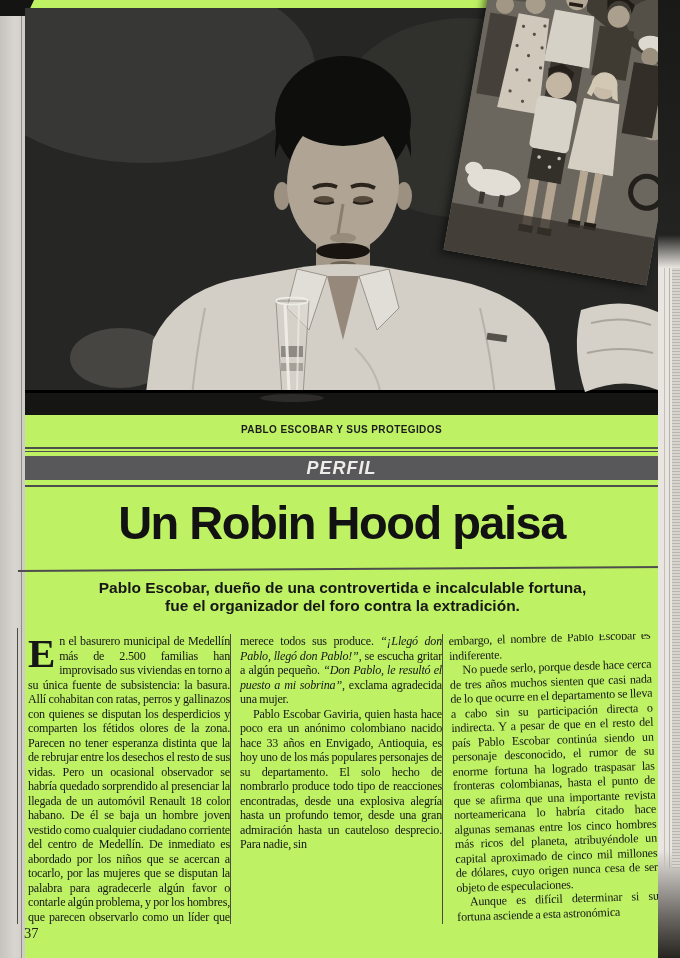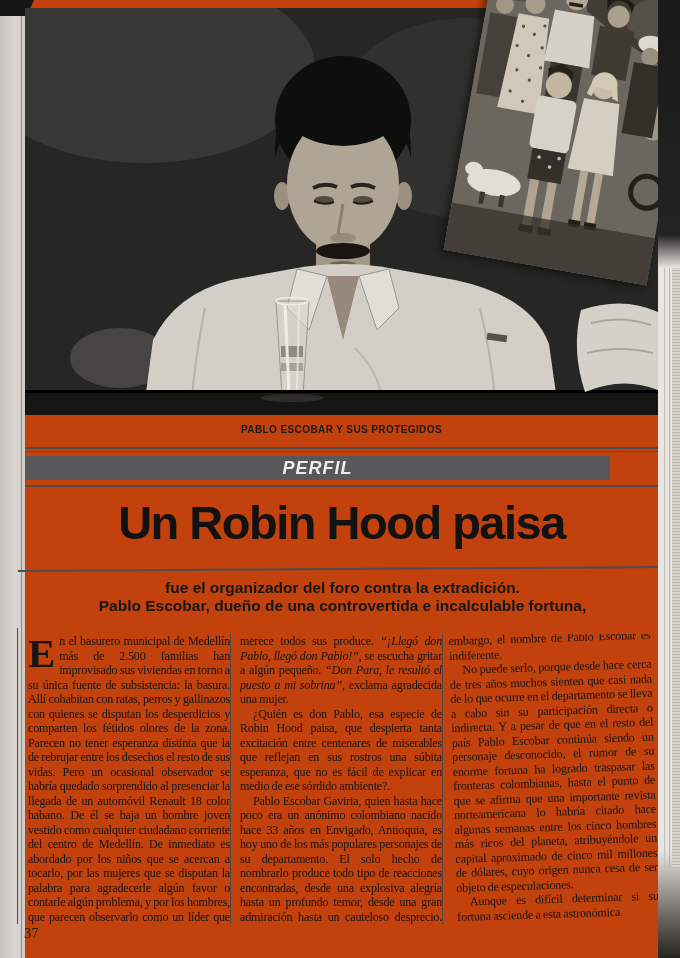--- a/index.html
+++ b/index.html
@@ -1,17 +1,17 @@
 <!DOCTYPE html>
 <html><head>
 <meta charset="utf-8">
 <style>
   html,body{margin:0;padding:0;}
   body{width:680px;height:958px;font-family:"Liberation Sans",sans-serif;}
-  .page{position:relative;width:680px;height:958px;background:#c2410c;overflow:hidden;}
+  .page{position:relative;width:680px;height:958px;background:#bef264;overflow:hidden;}
 
   
   .left-margin{position:absolute;left:0;top:0;width:25px;height:958px;
     background:linear-gradient(to right,#c6c3be,#d9d6d1 60%,#cfccc7);}
   .fold-line{position:absolute;left:21px;top:0;width:1px;height:958px;background:#8f8c87;}
   .corner-black{position:absolute;left:0;top:0;width:34px;height:16px;background:#141412;
     clip-path:polygon(0 0,100% 0,78% 100%,0 100%);}
   .right-edge{position:absolute;right:0;top:0;width:22px;height:958px;z-index:6;
     background:linear-gradient(180deg,#191917 0px,#232321 235px,#e9e6e1 268px,#e9e6e1 850px,#6e6b66 915px,#26241f 958px);}
   .right-edge .pageline1{position:absolute;left:6px;top:268px;width:1px;height:600px;background:#c2bfb9;}
@@ -23,21 +23,21 @@
   .main-photo{position:absolute;left:25px;top:8px;width:633px;height:407px;z-index:1;background:#262624;}
   .inset-photo{position:absolute;left:468px;top:-30px;width:206px;height:300px;z-index:2;
     transform:rotate(10deg);overflow:hidden;box-shadow:-3px 3px 8px rgba(0,0,0,.55);background:#6b665e;}
 
   
   .photo-caption{position:absolute;left:25px;top:424px;width:633px;text-align:center;
     font-size:10px;font-weight:bold;letter-spacing:.4px;color:#1c1c1c;}
   .rule{position:absolute;left:25px;width:633px;height:0;border-top:2px solid #4e4e4c;}
   .rule-a{top:447px;}
   .rule-b{top:451px;border-top-width:1px;}
-  .perfil-band{position:absolute;left:25px;top:456px;width:585px;height:24px;background:#58585a;
+  .perfil-band{position:absolute;left:25px;top:456px;width:633px;height:24px;background:#58585a;
     display:flex;align-items:center;justify-content:center;}
   .perfil-band span{color:#eeedea;font-style:italic;font-weight:bold;font-size:18px;letter-spacing:1px;}
   .rule-c{top:485px;border-top-width:2px;}
   .headline{position:absolute;left:25px;top:495px;width:633px;text-align:center;
     font-size:47px;font-weight:bold;letter-spacing:-1.5px;color:#121212;}
   .rule-d{top:568px;left:18px;width:648px;border-top-width:2px;transform:rotate(-.35deg);}
   .subhead{position:absolute;left:45px;top:579px;width:595px;text-align:center;
     font-size:15.5px;font-weight:bold;line-height:18px;color:#171717;}
 
   
@@ -213,32 +213,31 @@
   <div class="perfil-band">
     <span>PERFIL</span>
   </div>
   <div class="rule rule-c"></div>
 
   <h1 class="headline" style="margin:0;">Un Robin Hood paisa</h1>
 
   <div class="rule rule-d"></div>
 
   <div class="subhead">
+    <div>Pablo Escobar, dueño de una controvertida e incalculable fortuna,</div>
     <div>fue el organizador del foro contra la extradición.</div>
-    <div>Pablo Escobar, dueño de una controvertida e incalculable fortuna,</div>
   </div>
 
   <div class="left-col-rule"></div>
   <div class="columns">
     <div class="col">
         <p><span class="dropcap">E</span><span>n el basurero municipal de Medellín más de 2.500 familias han improvisado sus viviendas en torno a su única fuente de subsistencia: la basura. Allí cohabitan con ratas, perros y gallinazos con quienes se disputan los desperdicios y comparten los fétidos olores de la zona. Parecen no tener esperanza distinta que la de rebrujar entre los desechos el resto de sus vidas. Pero un ocasional observador se habría quedado sorprendido al presenciar la llegada de un automóvil Renault 18 color habano. De él se baja un hombre joven vestido como cualquier ciudadano corriente del centro de Medellín. De inmediato es abordado por los niños que se acercan a tocarlo, por las mujeres que se disputan la palabra para agradecerle algún favor o contarle algún problema, y por los hombres, que parecen observarlo como un líder que les</span></p>
       </div>
     <div class="col">
-        <p><span>merece todos sus produce. </span><em>“¡Llegó don Pablo, llegó don Pablo!”</em><span>, se escucha gritar a algún pequeño. </span><em>“Don Para, le resultó el puesto a mi sobrina”</em><span>, exclama agradecida una mujer.</span></p>
-        <p class="indent"><span>¿Quién es don Pablo, esa especie de Robin Hood paisa, que despierta tanta excitación entre centenares de miserables que reflejan en sus rostros una súbita esperanza, que no es fácil de explicar en medio de ese sórdido ambiente?.</span></p>
+        <p><span>merece todos sus produce. </span><em>“¡Llegó don Pablo, llegó don Pablo!”</em><span>, se escucha gritar a algún pequeño. </span><em>“Don Pablo, le resultó el puesto a mi sobrina”</em><span>, exclama agradecida una mujer.</span></p>
         <p class="indent"><span>Pablo Escobar Gaviria, quien hasta hace poco era un anónimo colombiano nacido hace 33 años en Envigado, Antioquia, es hoy uno de los más populares personajes de su departamento. El solo hecho de nombrarlo produce todo tipo de reacciones encontradas, desde una explosiva alegría hasta un profundo temor, desde una gran admiración hasta un cauteloso desprecio. Para nadie, sin</span></p>
       </div>
     <div class="col">
       <div class="col3-tilt">
           <p><span>embargo, el nombre de Pablo Escobar es indiferente.</span></p>
           <p class="indent"><span>No puede serlo, porque desde hace cerca de tres años muchos sienten que casi nada de lo que ocurre en el departamento se lleva a cabo sin su participación directa o indirecta. Y a pesar de que en el resto del país Pablo Escobar continúa siendo un personaje desconocido, el rumor de su enorme fortuna ha logrado traspasar las fronteras colombianas, hasta el punto de que se afirma que una importante revista norteamericana lo habría citado hace algunas semanas entre los cinco hombres más ricos del planeta, atribuyéndole un capital aproximado de cinco mil millones de dólares, cuyo origen nunca cesa de ser objeto de especulaciones.</span></p>
           <p class="indent"><span>Aunque es difícil determinar si su fortuna asciende a esta astronómica</span></p>
         </div>
     </div>
   </div>

